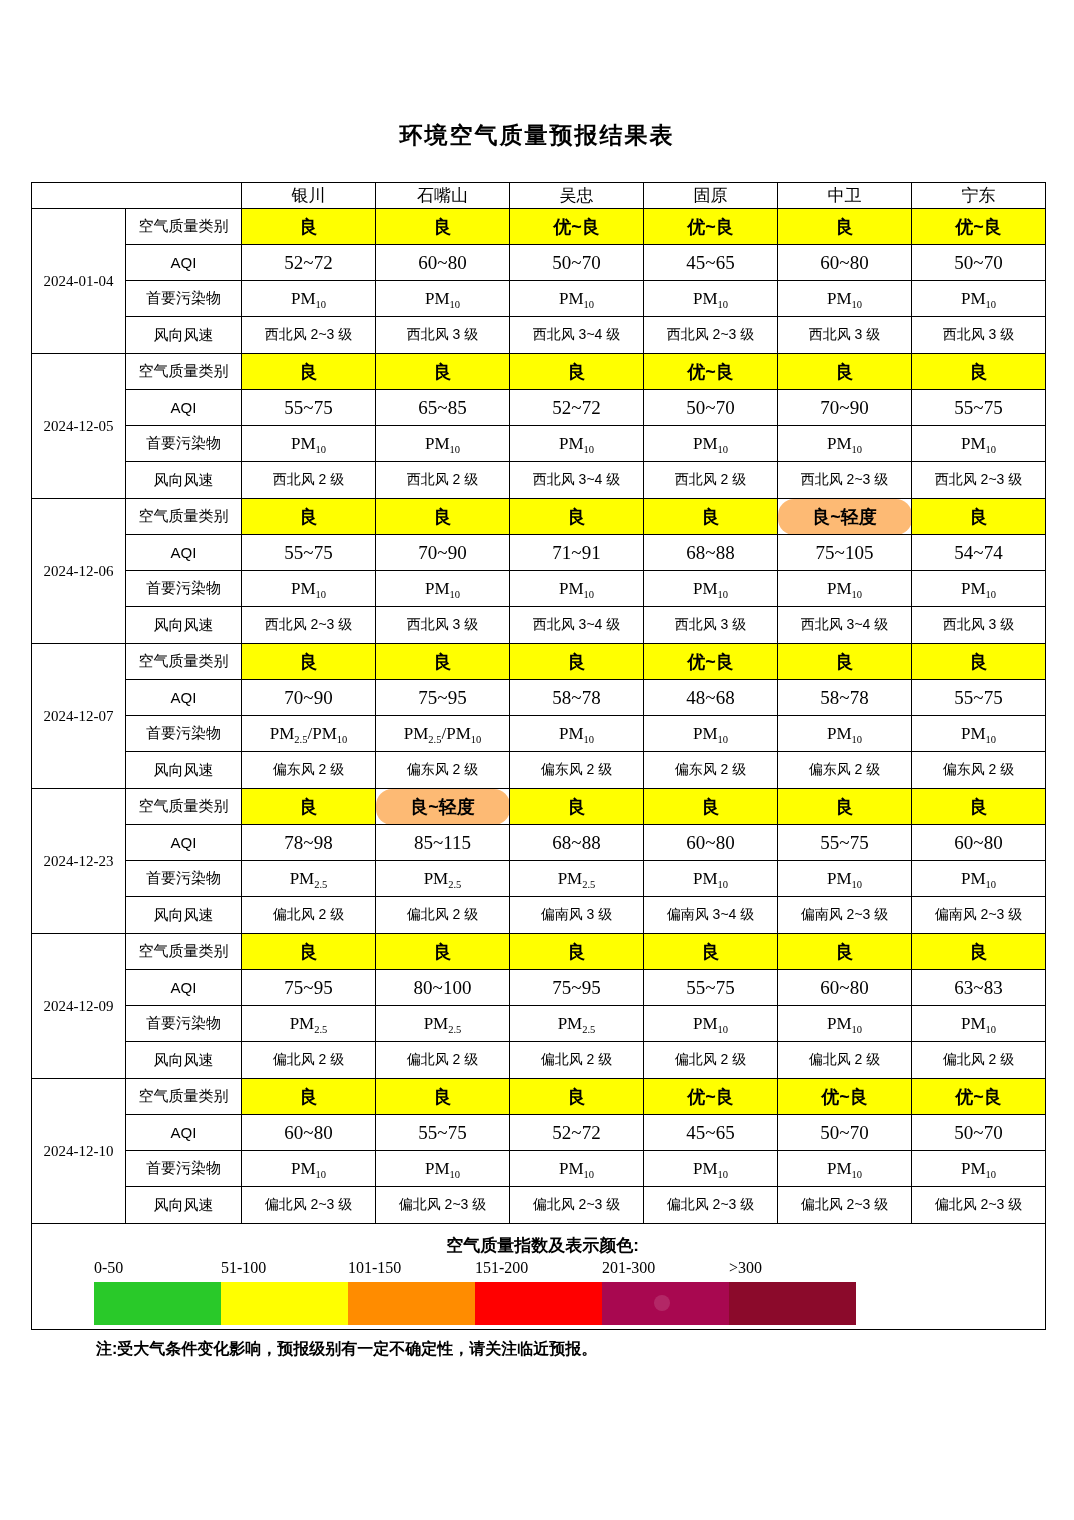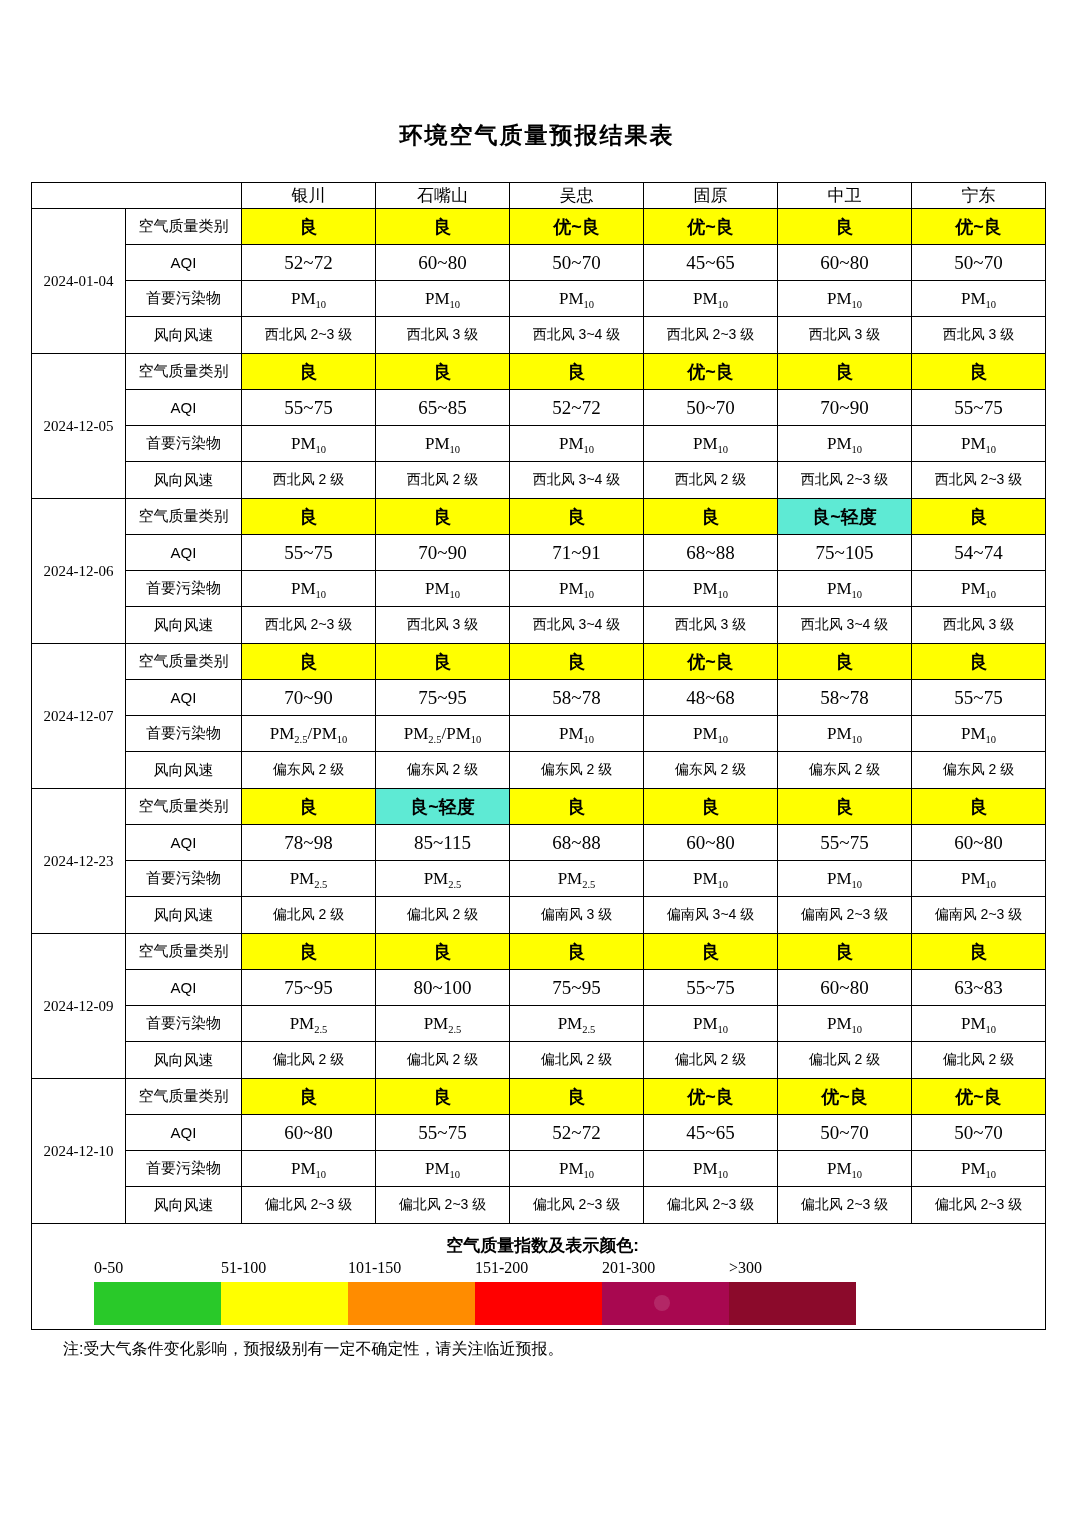--- a/index.html
+++ b/index.html
@@ -41,21 +41,21 @@
     font-size: 15px;
   }
   td.rowlabel-cell { font-size: 15px; }
   tr.cat-row td { height: 36px; }
   tr.aqi-row td { height: 36px; }
   tr.pol-row td { height: 36px; }
   tr.wind-row td { height: 37px; }
 
   td.category-cell { font-size: 18px; font-weight: bold; }
   td.hl-yellow { background: #FFFF00; }
-  td.hl-orange { background: #5eead4; }
+  td.hl-orange { background: #fdba74; border-radius: 16px; }
 
   td.aqi-cell {
     font-family: "Liberation Serif", "DejaVu Serif", serif;
     font-size: 19px;
   }
   td.pollutant-cell {
     font-family: "Liberation Serif", "DejaVu Serif", serif;
     font-size: 17px;
   }
   td.pollutant-cell sub { font-size: 62%; line-height: 0; }
@@ -89,23 +89,23 @@
   .legend-bar .swatch.has-dot::after {
     content: "";
     position: absolute;
     left: 52px; top: 13px;
     width: 16px; height: 16px;
     border-radius: 50%;
     background: rgba(255,255,255,0.13);
   }
 
   .note {
-    margin: 9px 0 0 63px;
+    margin: 9px 0 0 96px;
     font-size: 16px;
-    font-weight: normal;
+    font-weight: bold;
   }
 </style>
 </head>
 <body>
 
 <div class="page">
 
   <div class="doc-title">环境空气质量预报结果表</div>
 
   <table class="forecast">

